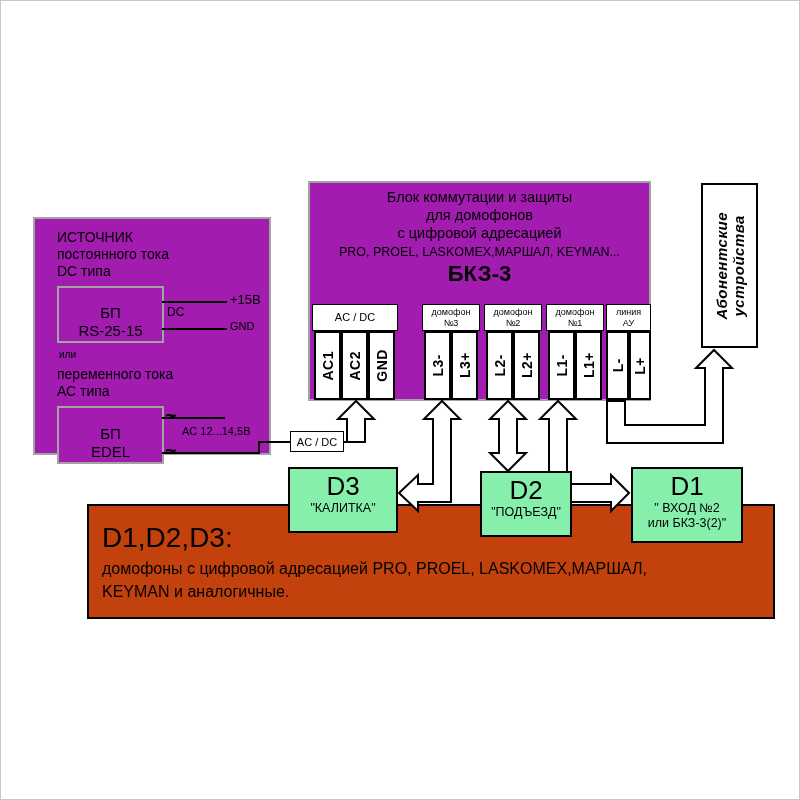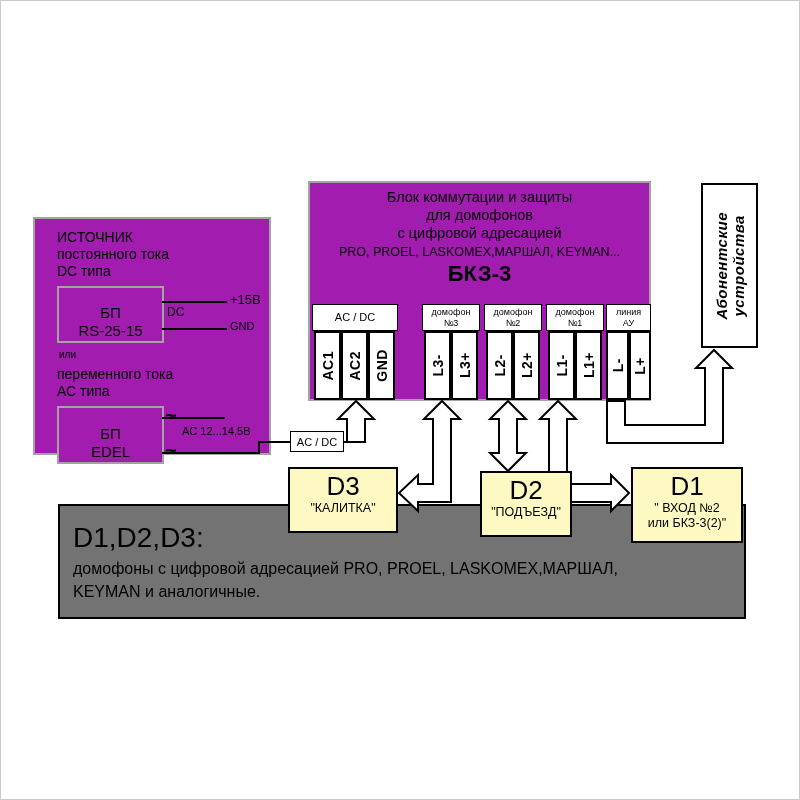--- a/index.html
+++ b/index.html
@@ -20,36 +20,36 @@
     position:absolute;border:1px solid #000;background:#fff;box-sizing:border-box;z-index:2;
     display:flex;flex-direction:column;align-items:center;justify-content:center;
     font-size:9px;line-height:1.15;text-align:center;
   }
   .hdr-one{font-size:11px;}
   .psu{display:flex;flex-direction:column;align-items:center;justify-content:flex-end;font-size:15px;line-height:1.25;}
   .wires{position:absolute;left:0;top:0;z-index:3;pointer-events:none;}
   .wire{fill:none;stroke:#000;stroke-width:2;}
   .harrow{fill:#fff;stroke:#000;stroke-width:2;stroke-linejoin:miter;}
   .dbox{
-    position:absolute;border:2px solid #000;background:#fef9c3;box-sizing:border-box;z-index:4;
+    position:absolute;border:2px solid #000;background:#86efac;box-sizing:border-box;z-index:4;
     display:flex;flex-direction:column;align-items:center;justify-content:flex-start;text-align:center;
   }
   .dbox .did{font-size:26px;line-height:1.1;margin-top:3px;}
   .dbox .dcap{font-size:12.5px;line-height:1.2;}
   .acdc-tag{
     position:absolute;border:1px solid #000;background:#fff;box-sizing:border-box;z-index:4;
     display:flex;align-items:center;justify-content:center;font-size:11px;
   }
   .aubox{
     position:absolute;border:2px solid #000;background:#fff;box-sizing:border-box;z-index:2;
     display:flex;align-items:center;justify-content:center;
   }
   .au-text{writing-mode:vertical-rl;transform:rotate(180deg);font-weight:bold;font-style:italic;font-size:15px;letter-spacing:.5px;text-align:center;}
   .au-text span{display:block;}
-  .notebox{position:absolute;border:2px solid #000;background:#737373;box-sizing:border-box;z-index:2;}
+  .notebox{position:absolute;border:2px solid #000;background:#c2410c;box-sizing:border-box;z-index:2;margin-left:29px;}
 </style>
 </head>
 <body>
 
 <div class="canvas">
 
   <svg class="wires" width="800" height="800" viewBox="0 0 800 800">
     <path class="wire" d="M161,301 H226"></path>
     <path class="wire" d="M161,328 H226"></path>
     <path class="wire" d="M161,417 H224"></path>

